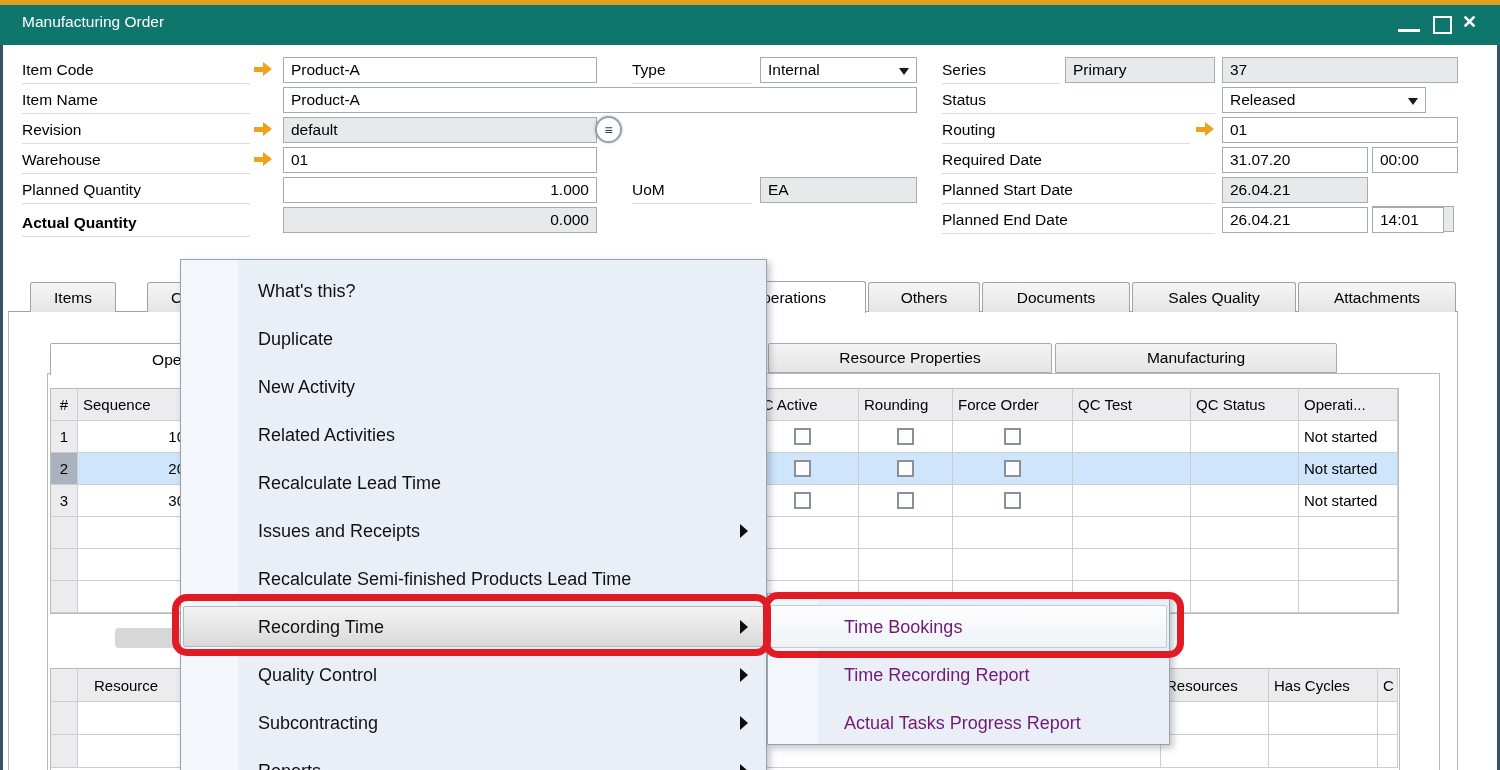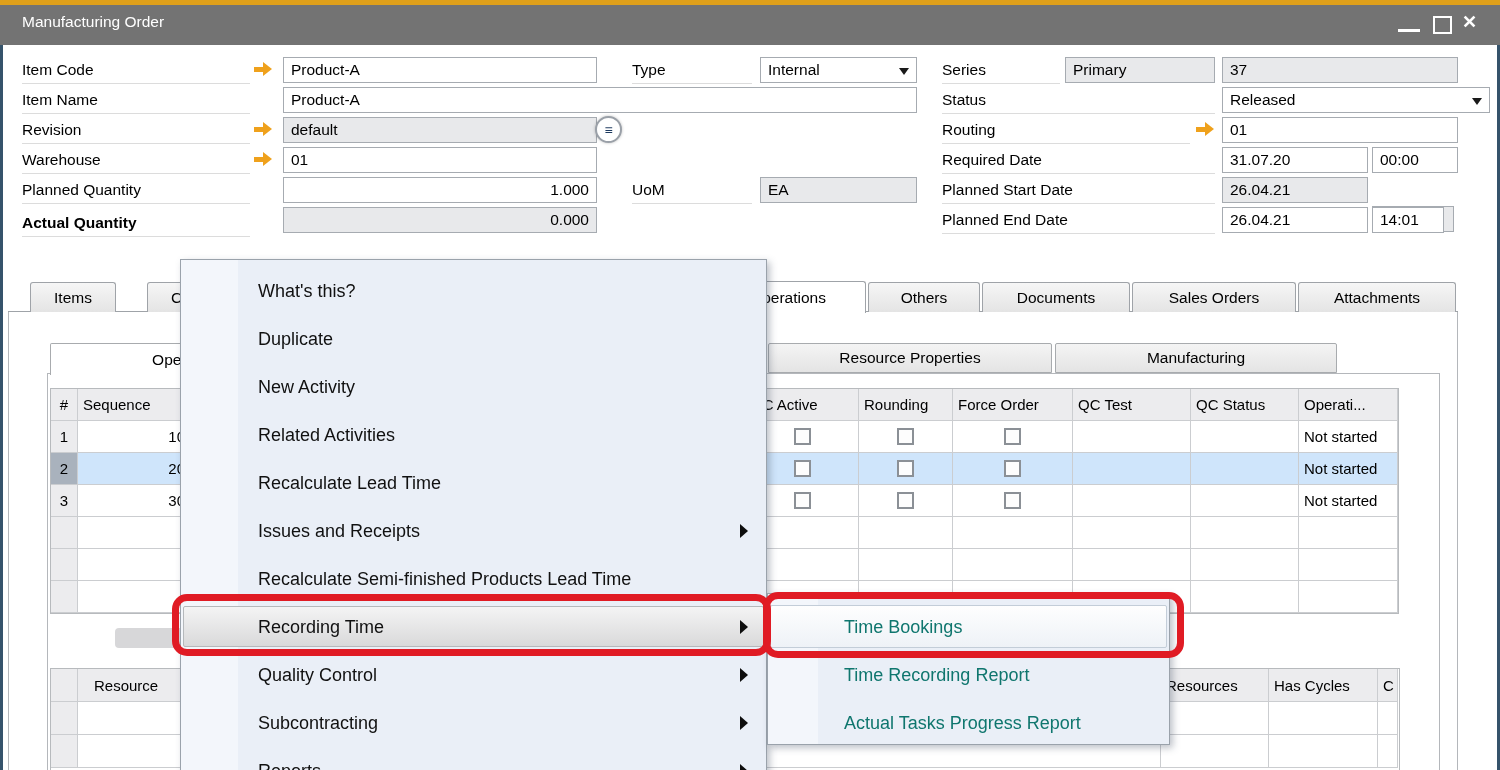--- a/index.html
+++ b/index.html
@@ -2,21 +2,21 @@
 <html><head>
 <meta charset="utf-8">
 <style>
   html,body{margin:0;padding:0;background:#888;}
   .screen{position:relative;width:1500px;height:770px;background:#ffffff;overflow:hidden;
           font-family:"Liberation Sans",sans-serif;color:#000;}
 
   
   .win-edge-l{position:absolute;left:0;top:0;width:3px;height:770px;background:#35536b;z-index:50;}
   .win-edge-r{position:absolute;right:0;top:0;width:3px;height:770px;background:#35536b;z-index:50;}
-  .titlebar{position:absolute;left:0;top:0;width:1500px;height:45px;background:#737373;z-index:51;}
+  .titlebar{position:absolute;left:0;top:0;width:1500px;height:45px;background:#0f766e;z-index:51;}
   .goldstrip{position:absolute;left:0;top:0;width:1500px;height:5px;background:#dfa01b;}
   .title-text{position:absolute;left:22px;top:13px;font-size:15.5px;color:#fff;}
   .wc-min{position:absolute;left:1398px;top:29px;width:22px;height:3px;background:#fff;cursor:pointer;}
   .wc-max{position:absolute;left:1433px;top:16px;width:15px;height:14px;border:2px solid #fff;cursor:pointer;}
   .wc-close{position:absolute;left:1462px;top:11px;font-size:18px;font-weight:bold;color:#fff;cursor:pointer;}
 
   
   .lbl{position:absolute;height:26px;border-bottom:1px solid #dcdcdc;display:flex;align-items:center;
        font-size:15.5px;}
   .fld{position:absolute;height:26px;box-sizing:border-box;border:1px solid #a6abb1;background:#fff;
@@ -74,21 +74,21 @@
   .menu .inner{position:absolute;left:0;right:0;top:7px;}
   .mi{position:relative;z-index:0;height:48px;display:flex;align-items:center;padding-left:77px;
      font-size:18px;color:#111;cursor:pointer;}
   .mi.selg::before{content:"";position:absolute;left:2px;right:2px;top:3px;bottom:4px;z-index:-1;
      background:linear-gradient(#f4f4f4,#d9d9da);border:1px solid #b5b8bb;border-radius:2px;}
   .submenu{position:absolute;left:767px;top:593px;width:403px;height:152px;background:#eaeff7;
      border:1px solid #9aa2ab;box-sizing:border-box;box-shadow:3px 3px 7px rgba(70,80,100,.35);z-index:32;overflow:hidden;}
   .submenu .gut{position:absolute;left:0;top:0;bottom:0;width:50px;background:#f3f6fb;}
   .submenu .inner{position:absolute;left:0;right:0;top:9px;}
   .mi2{position:relative;z-index:0;height:48px;display:flex;align-items:center;padding-left:76px;
-     font-size:18px;color:#0f766e;cursor:pointer;}
+     font-size:18px;color:#701a75;cursor:pointer;}
   .mi2.selg::before{content:"";position:absolute;left:2px;right:2px;top:2px;bottom:3px;z-index:-1;
      background:linear-gradient(#fefefe,#eef2f7);border:1px solid #c3cdd8;border-radius:2px;}
   .sar{position:absolute;right:11px;top:50%;margin-top:-7px;width:0;height:0;border:7px solid transparent;
      border-left:8px solid #0d0d0d;}
 
   
   .redbox{position:absolute;border:7px solid #e01b24;border-radius:15px;box-sizing:border-box;
      z-index:40;pointer-events:none;}
   .red1{left:172px;top:594px;width:599px;height:62px;}
   .red2{left:763px;top:592px;width:421px;height:66px;}
@@ -138,21 +138,21 @@
     <span class="caret"></span>
   </div>
   <div class="lbl" style="left:632px;top:177px;width:120px;">UoM</div>
   <div class="fld gray" style="left:760px;top:177px;width:157px;">EA</div>
 
   <div class="lbl" style="left:942px;top:57px;width:118px;">Series</div>
   <div class="fld gray" style="left:1065px;top:57px;width:150px;">Primary</div>
   <div class="fld gray" style="left:1222px;top:57px;width:236px;">37</div>
 
   <div class="lbl" style="left:942px;top:87px;width:273px;">Status</div>
-  <div class="fld" style="left:1222px;top:87px;width:268px;text-align:center;">
+  <div class="fld" style="left:1222px;top:87px;width:204px;text-align:center;">
     <span>Released</span>
     <span class="caret"></span>
   </div>
 
   <div class="lbl" style="left:942px;top:117px;width:248px;">Routing</div>
   <span class="larrow" style="left:1194px;top:122px;"></span>
   <div class="fld" style="left:1222px;top:117px;width:236px;">01</div>
 
   <div class="lbl" style="left:942px;top:147px;width:273px;">Required Date</div>
   <div class="fld" style="left:1222px;top:147px;width:146px;">31.07.20</div>
@@ -165,21 +165,21 @@
   <div class="lbl" style="left:942px;top:207px;width:273px;">Planned End Date</div>
   <div class="fld" style="left:1222px;top:207px;width:146px;">26.04.21</div>
   <div class="fld" style="left:1372px;top:207px;width:72px;">14:01</div>
 
   <div class="tabline"></div>
   <div class="tab" style="left:30px;width:86px;">Items</div>
   <div class="tab partial" style="left:147px;width:153px;">C</div>
   <div class="tab active" style="left:710px;width:156px;">Operations</div>
   <div class="tab" style="left:868px;width:112px;">Others</div>
   <div class="tab" style="left:982px;width:148px;">Documents</div>
-  <div class="tab" style="left:1132px;width:164px;">Sales Orders</div>
+  <div class="tab" style="left:1132px;width:164px;">Sales Quality</div>
   <div class="tab" style="left:1298px;width:158px;">Attachments</div>
   <div class="tabpanel"></div>
 
   <div class="grouppanel"></div>
   <div class="stab active" style="left:50px;width:280px;">Operations</div>
   <div class="stab" style="left:768px;width:284px;">Resource Properties</div>
   <div class="stab" style="left:1055px;width:282px;">Manufacturing</div>
 
   <div class="grid" id="opsgrid">
 

